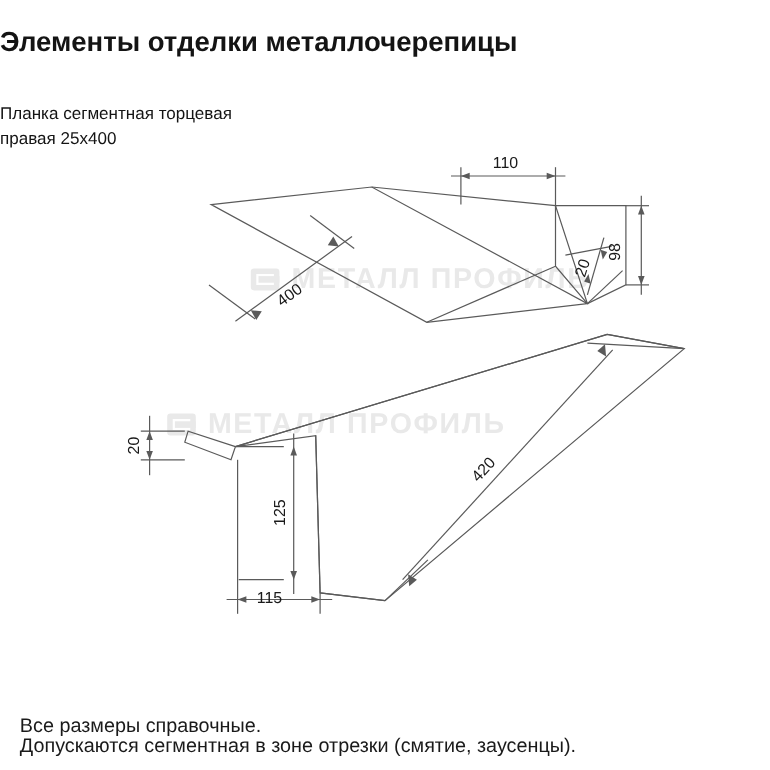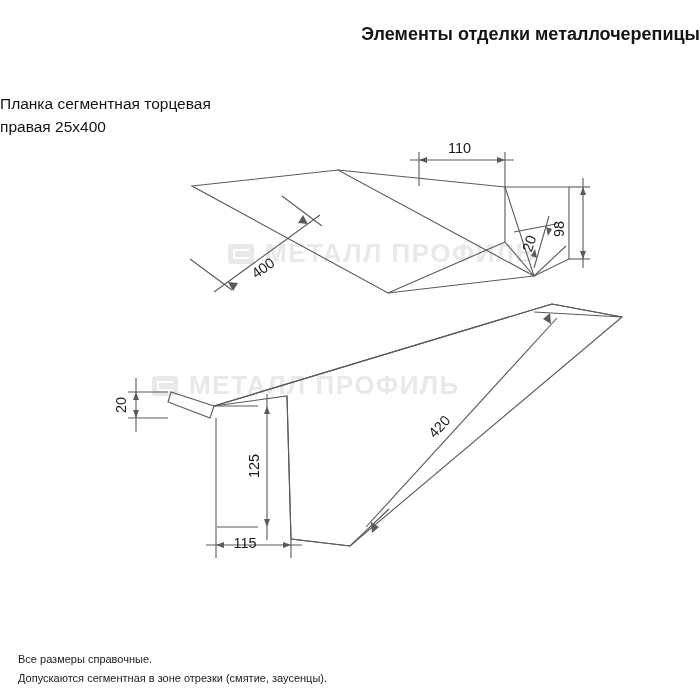--- a/index.html
+++ b/index.html
@@ -18,22 +18,22 @@
   .page {
     position: relative;
     width: 700px;
     height: 700px;
   }
   .main-title {
     position: absolute;
     top: 24px;
     left: 0;
     width: 700px;
-    text-align: right;
-    font-size: 18px;
+    text-align: left;
+    font-size: 25px;
     font-weight: bold;
     letter-spacing: 0px;
     color: #141414;
   }
   .subtitle {
     position: absolute;
     top: 92px;
     left: 0;
     width: 700px;
     text-align: left;
@@ -45,21 +45,21 @@
     position: absolute;
     top: 0;
     left: 0;
     width: 700px;
     height: 700px;
   }
   .footnotes {
     position: absolute;
     left: 18px;
     bottom: 12px;
-    font-size: 11px;
+    font-size: 18px;
     line-height: 19px;
     color: #1a1a1a;
   }
   .wm {
     position: absolute;
     font-family: "Liberation Sans", sans-serif;
     font-weight: bold;
     color: #e9e9e9;
     white-space: nowrap;
     user-select: none;

